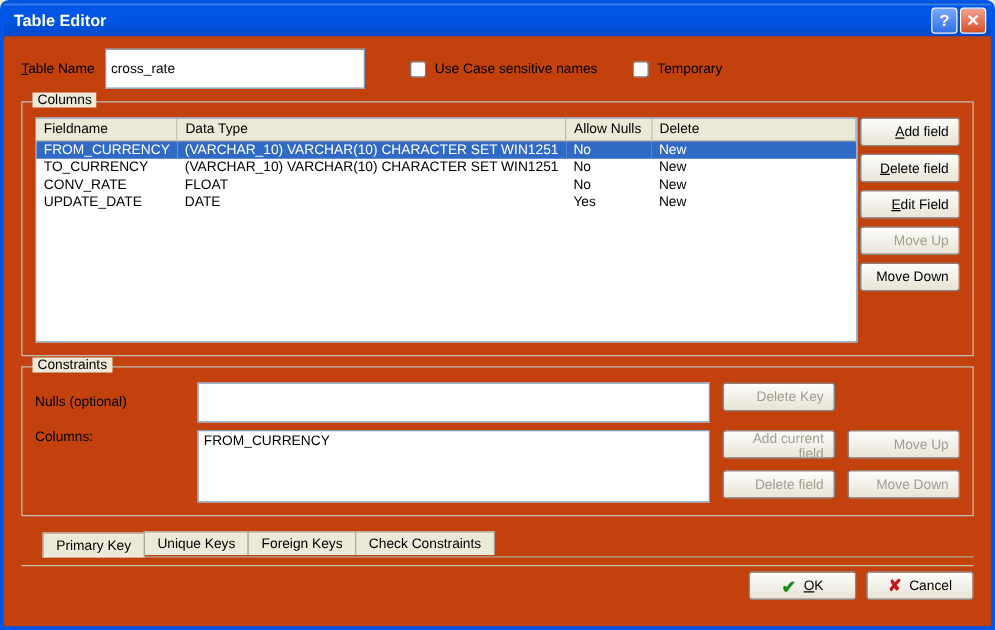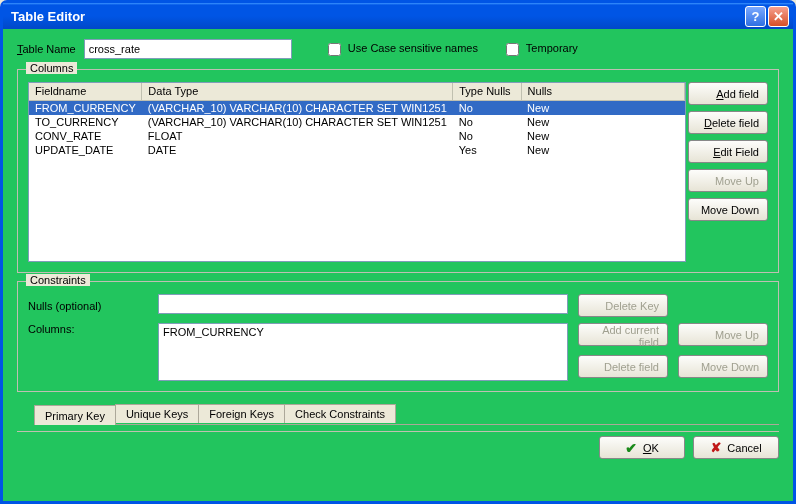--- a/index.html
+++ b/index.html
@@ -9,21 +9,21 @@
   background: #ece9d8;
   width: 796px;
   height: 504px;
   overflow: hidden;
 }
 .window {
   width: 796px;
   height: 504px;
   border: 3px solid #0055e5;
   border-radius: 7px 7px 0 0;
-  background: #22c55e;
+  background: #c2410c;
   display: flex;
   flex-direction: column;
 }
 .titlebar {
   height: 26px;
   background: linear-gradient(to bottom, #3a93ff 0%, #0055e5 8%, #0055e5 50%, #0048c8 100%);
   display: flex;
   align-items: center;
   padding: 0 4px 0 8px;
   color: #fff;
@@ -51,21 +51,21 @@
 }
 .row1 {
   display: flex;
   align-items: center;
   gap: 8px;
   margin-bottom: 10px;
 }
 .label { color: #000; }
 .underline-letter { text-decoration: underline; }
 .text-input {
-  height: 20px;
+  height: 32px;
   border: 1px solid #7f9db9;
   background: #fff;
   padding: 2px 4px;
   font: inherit;
 }
 .text-input.w208 { width: 208px; }
 .chk { width: 13px; height: 13px; vertical-align: middle; margin-right:4px;}
 .groupbox {
   border: 1px solid #bfbfb3;
   position: relative;
@@ -215,22 +215,22 @@
 
     <div class="groupbox columns-box">
       <span class="legend">Columns</span>
       <div class="columns-inner">
         <div class="grid-wrap">
           <table class="grid">
             <thead>
               <tr>
                 <th style="width:110px">Fieldname</th>
                 <th>Data Type</th>
-                <th style="width:70px">Type Nulls</th>
-                <th style="width:170px">Nulls</th>
+                <th style="width:70px">Allow Nulls</th>
+                <th style="width:170px">Delete</th>
               </tr>
             </thead>
             <tbody id="columns-body">
                 <tr class="selected">
                   <td>FROM_CURRENCY</td>
                   <td>(VARCHAR_10) VARCHAR(10) CHARACTER SET WIN1251</td>
                   <td>No</td>
                   <td>New</td>
                 </tr>
                 <tr>

